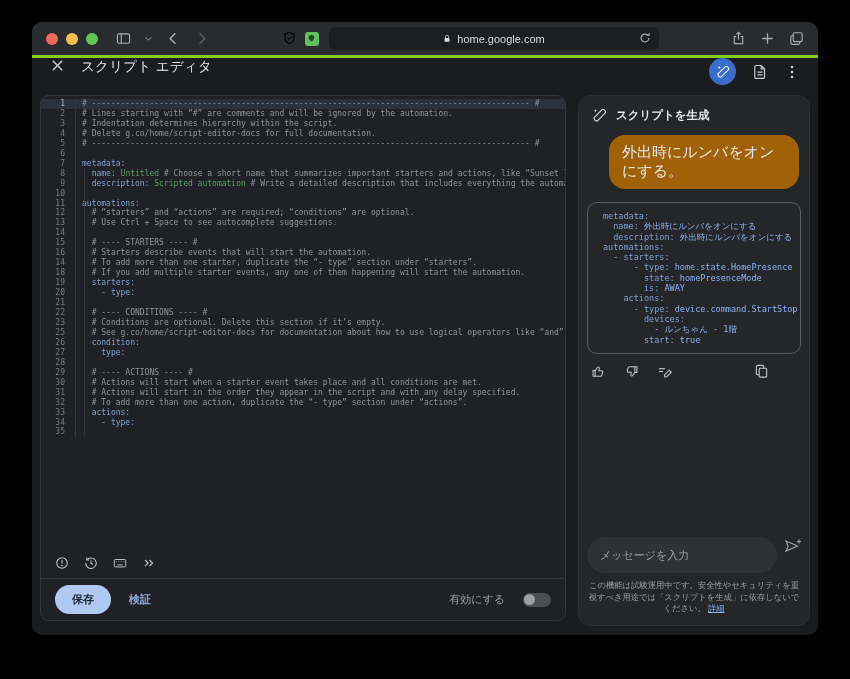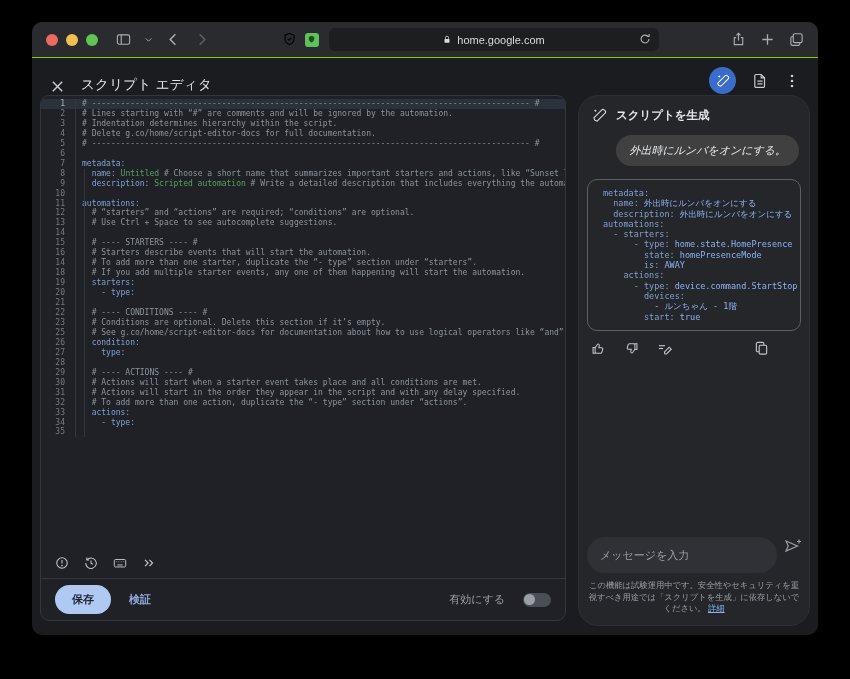--- a/index.html
+++ b/index.html
@@ -5,37 +5,37 @@
   * { margin:0; padding:0; box-sizing:border-box; }
   html,body { width:850px; height:679px; background:#000; overflow:hidden;
     font-family:"Liberation Sans", sans-serif; }
   #stage { position:relative; width:850px; height:679px; background:#000; }
 
   
   .window { position:absolute; left:32px; top:22px; width:786px; height:613px;
     background:#1b1c1f; border-radius:10px; overflow:hidden; }
 
   .toolbar { height:36px; background:#2a2b2e; display:flex; align-items:center;
-    padding:0 14px; border-bottom:1px solid #84cc16; }
+    padding:0 14px; border-bottom:3px solid #84cc16; }
   .lights { display:flex; gap:8px; align-items:center; }
   .light { width:12px; height:12px; border-radius:50%; }
   .tb-icons { display:flex; align-items:center; gap:13px; margin-left:18px; color:#a9adb3; }
   .tb-icon { width:15px; height:15px; display:block; }
   .tb-icon.dim { color:#5c6065; }
   .tb-center { flex:1; display:flex; align-items:center; justify-content:center; gap:10px; }
   .url-pill { position:relative; width:330px; height:23px; background:#1d1e20; border-radius:6px;
     display:flex; align-items:center; justify-content:center; gap:5px; color:#d9dbde; font-size:11px; }
   .reload { position:absolute; right:7px; top:4px; width:14px; height:14px; color:#a9adb3; }
   .shields { display:flex; gap:8px; align-items:center; }
   .badge-green { width:14px; height:14px; border-radius:3px; background:#5ec15c;
     display:flex; align-items:center; justify-content:center; }
   .tb-right { display:flex; align-items:center; gap:14px; color:#a9adb3; }
 
   
-  .app-header { height:36px; display:flex; align-items:flex-end; padding:0 18px; gap:16px; }
+  .app-header { height:36px; display:flex; align-items:flex-start; padding:0 18px; gap:16px; }
   .close-x { width:15px; height:15px; color:#c7cbd0; }
   .page-title { color:#e7e9ec; font-size:13.5px; letter-spacing:.3px; }
   .hdr-right { margin-left:auto; display:flex; align-items:center; gap:16px; }
   .gen-btn { width:27px; height:27px; border-radius:50%; background:#3a6cc9;
     display:flex; align-items:center; justify-content:center; color:#fff; }
   .hdr-icon { width:16px; height:16px; color:#c7cbd0; }
 
   
   .editor-card { position:absolute; left:8px; top:73px; width:526px; height:526px;
     background:#202126; border:1px solid #35363b; border-radius:9px;
@@ -64,28 +64,28 @@
     padding:7px 17px; font-size:11px; font-weight:bold; font-family:inherit; }
   .validate-btn { background:none; border:none; color:#8fa9dc; font-size:11px;
     font-weight:bold; font-family:inherit; }
   .ed-spacer { flex:1; }
   .enable-label { color:#9aa0a6; font-size:11px; }
   .toggle { width:28px; height:14px; border-radius:7px; background:#4b4e54; position:relative; }
   .knob { position:absolute; left:1px; top:1.5px; width:11px; height:11px; border-radius:50%; background:#9aa0a6; }
 
   
   .assist-card { position:absolute; left:546px; top:73px; width:232px; height:531px;
-    background:#25262a; border:1px solid #2e2f33; border-radius:20px;
+    background:#25262a; border:1px solid #2e2f33; border-radius:12px;
     display:flex; flex-direction:column; overflow:hidden; }
   .as-header { display:flex; align-items:center; gap:9px; padding:12px 13px 6px; color:#e3e6ea; }
   .as-header svg { width:15px; height:15px; color:#d4d8dc; }
   .as-title { font-size:11.5px; font-weight:bold; }
   .bubble-row { display:flex; justify-content:flex-end; padding:6px 10px 0; }
-  .bubble { background:#404040; border-radius:16px; padding:8px 13px;
-    font-size:11px; color:#e6e9ec; max-width:190px;font-style:italic; }
+  .bubble { background:#a16207; border-radius:16px; padding:8px 13px;
+    font-size:15px; color:#e6e9ec; max-width:190px; }
   .as-codecard { margin:13px 8px 0; border:1px solid #5c6066; border-radius:10px;
     padding:8px 9px; font-family:"DejaVu Sans Mono", monospace; font-size:8.5px;
     line-height:10.3px; overflow:hidden; }
   .as-actions { display:flex; align-items:center; gap:18px; padding:10px 12px 0 12px; color:#c2c6cc; }
   .as-act { width:15px; height:15px; }
   .copy-act { margin-left:auto; margin-right:28px; }
   .as-spacer { flex:1; }
   .input-row { display:flex; align-items:flex-start; gap:7px; padding:0 7px 0 8px; }
   .msg-input { flex:1; height:36px; border-radius:18px; background:#2f3136; border:none;
     outline:none; color:#e6e9ec; font-size:11px; padding:0 13px; font-family:inherit; }

